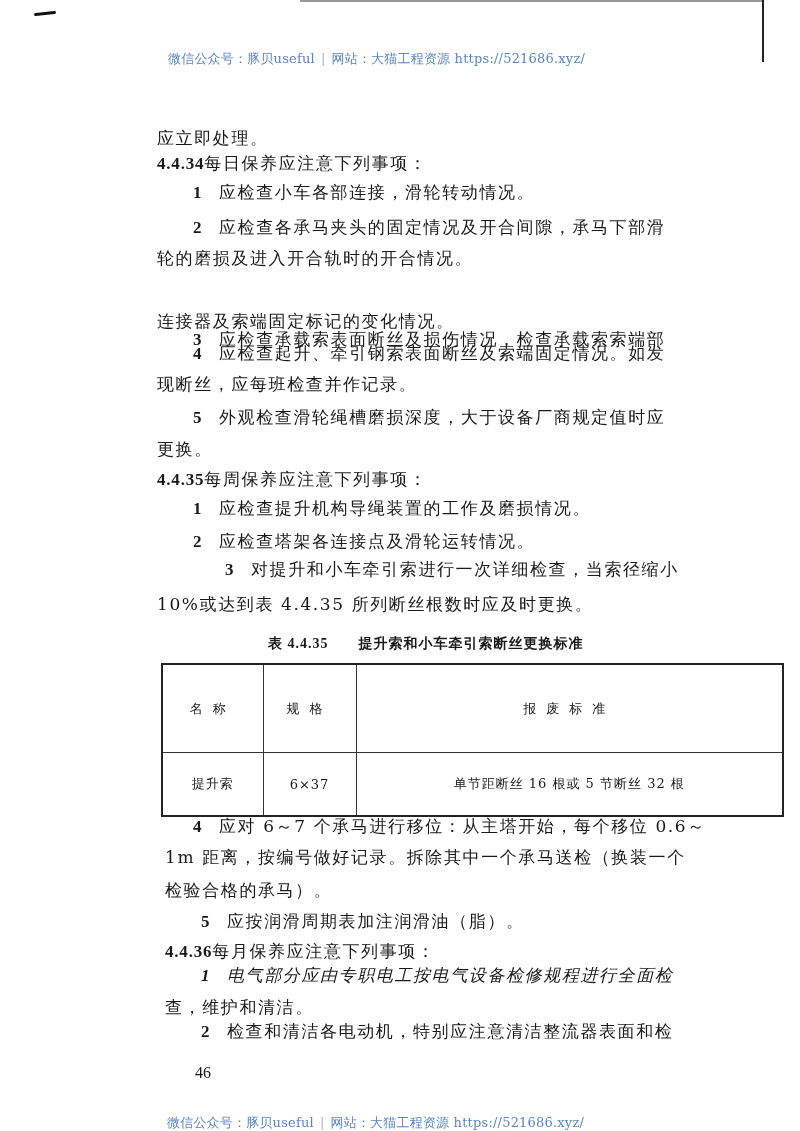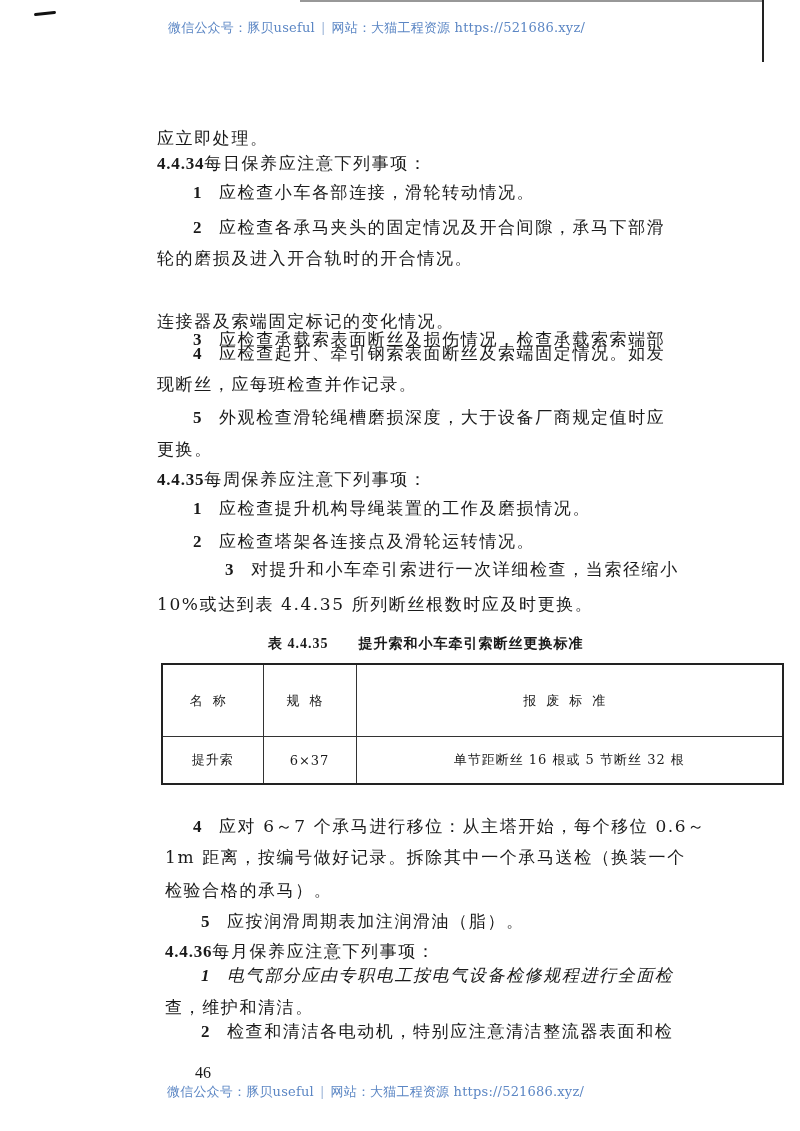--- a/index.html
+++ b/index.html
@@ -2,33 +2,33 @@
 <html><head>
 <meta charset="utf-8">
 <style>
   html, body { margin: 0; padding: 0; background: #ffffff; }
   body { width: 800px; height: 1131px; position: relative; overflow: hidden;
          font-family: "DejaVu Serif", "Liberation Serif", serif; color: #1a1a1a; }
   .scan-edge-top { position: absolute; left: 300px; top: 0; width: 464px; height: 2px; background: #444; opacity: .55; }
   .scan-edge-right { position: absolute; left: 762px; top: 0; width: 2px; height: 62px; background: #222; }
   .scan-mark { position: absolute; left: 34px; top: 12px; width: 22px; height: 3px; background: #111; transform: rotate(-6deg); border-radius: 2px; }
   .watermark { position: absolute; font-size: 13px; color: #5b86c4; white-space: nowrap;
-               font-family: "DejaVu Serif", "Liberation Serif", serif; letter-spacing: 0.2px; }
+               font-family: "DejaVu Serif", "Liberation Serif", serif; letter-spacing: 0.2px; margin-top: 31px; }
   .watermark .sep { color: #9bb3d8; margin: 0 6px; }
   .wm-top { left: 168px; top: 19px; }
   .wm-bottom { left: 167px; top: 1083px; }
   .line { position: absolute; font-size: 17px; line-height: 22px; white-space: nowrap; letter-spacing: 1.6px; }
   .num { font-weight: bold; font-family: "Liberation Serif", "DejaVu Serif", serif; font-size: 17px; letter-spacing: 0.5px; }
   .sec { font-weight: bold; font-family: "Liberation Serif", "DejaVu Serif", serif; font-size: 17px; letter-spacing: 0.8px; }
   .item-num { display: inline-block; width: 26px; }
   .table-title { position: absolute; left: 268px; top: 635px; font-size: 14px; font-weight: bold; letter-spacing: 1px; white-space: nowrap; }
   .table-title .tnum { margin-right: 30px; font-family: "Liberation Serif", serif; }
   table.std { position: absolute; left: 161px; top: 663px; width: 623px; border-collapse: collapse;
               font-size: 13px; border: 2px solid #222; }
-  table.std td, table.std th { border: 1px solid #333; text-align: center; font-weight: normal; padding: 8px; }
+  table.std td, table.std th { border: 1px solid #333; text-align: center; font-weight: normal; padding: 16px; }
   table.std thead th { height: 55px; letter-spacing: 10px; }
   table.std tbody td { height: 30px; letter-spacing: 1px; }
   .page-num { position: absolute; left: 195px; top: 1064px; font-size: 16px; font-family: "Liberation Serif", serif; }
 </style>
 </head>
 <body>
 
 <div class="scan-edge-top"></div>
 <div class="scan-edge-right"></div>
 <div class="scan-mark"></div>

